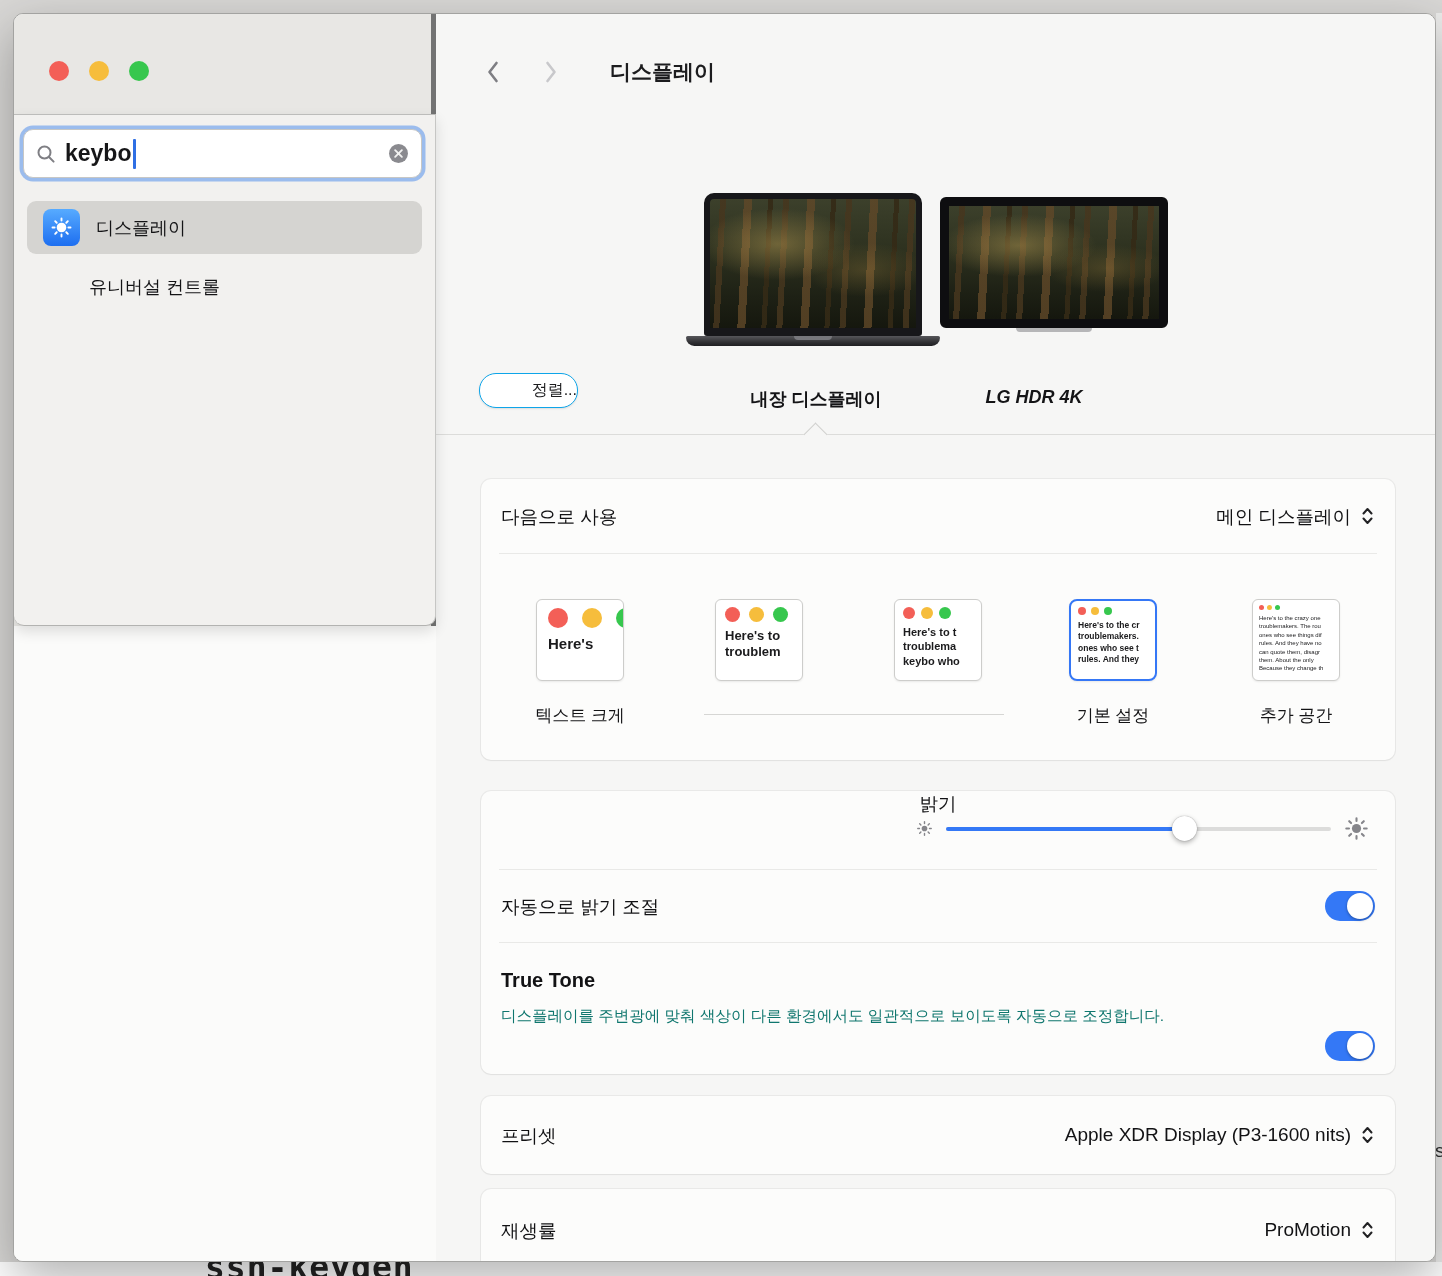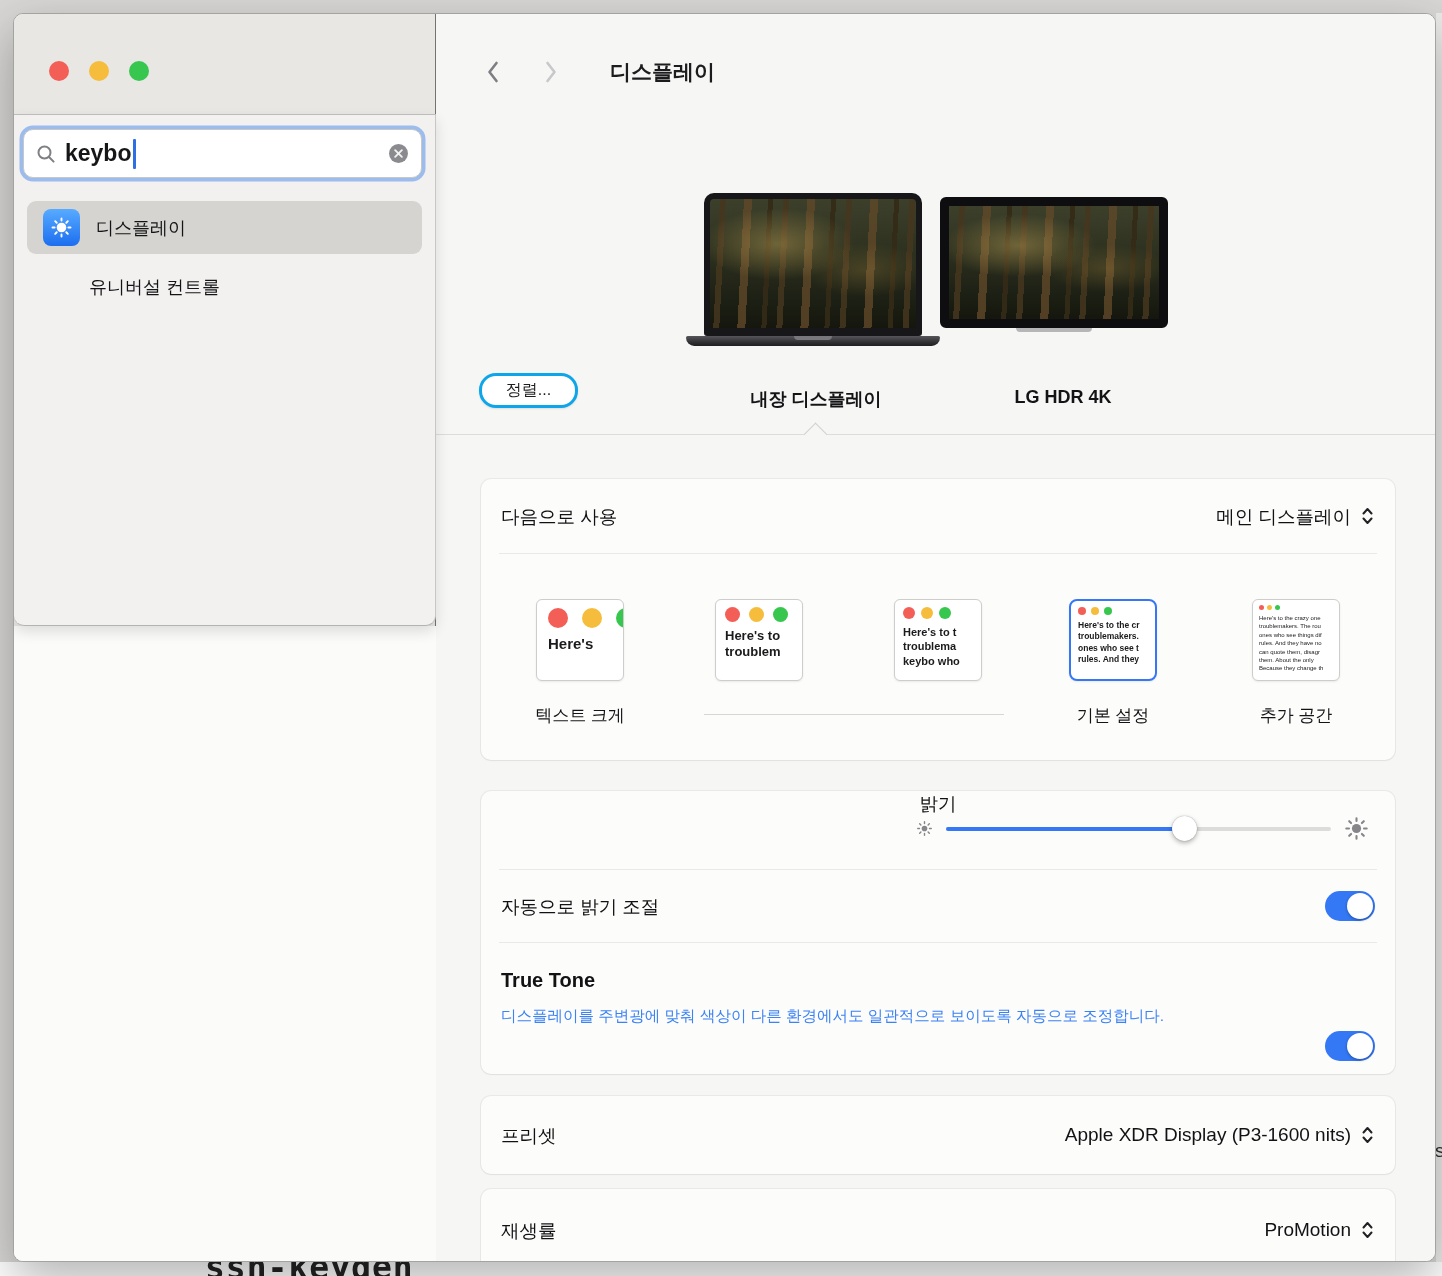--- a/index.html
+++ b/index.html
@@ -24,21 +24,21 @@
 
   
   .window {
     position: absolute; left: 13px; top: 13px; right: 6px; bottom: 14px;
     background: #f6f6f5; border: 1px solid #a3a3a1; border-radius: 10px;
     box-shadow: 0 18px 50px rgba(0,0,0,0.30);
     overflow: hidden; display: flex;
   }
 
   
-  .sidebar { position: relative; width: 422px; flex: none; background: #e8e7e4; border-right: 1px solid #737373; }
+  .sidebar { position: relative; width: 422px; flex: none; background: #e8e7e4; border-right: 5px solid #737373; }
   .traffic-lights { position: absolute; top: 47px; left: 35px; display: flex; gap: 20px; }
   .tl { width: 20px; height: 20px; border-radius: 50%; display: inline-block; }
   .tl.red { background: #f35f57; }
   .tl.yellow { background: #f6bd3c; }
   .tl.green { background: #37c74e; }
 
   .search-panel {
     position: absolute; left: 0; top: 100px; width: 422px; height: 512px;
     background: #f2f1ef;
     border-top: 1px solid #bcbcba; border-bottom: 1px solid #b3b3b1; border-right: 1px solid #c6c6c4;
@@ -98,27 +98,28 @@
   .laptop-base::after {
     content: ""; position: absolute; left: 50%; top: 0; transform: translateX(-50%);
     width: 38px; height: 4px; background: #77777c; border-radius: 0 0 5px 5px;
   }
   .monitor { position: absolute; left: 504px; top: 183px; }
   .monitor-screen { width: 228px; height: 131px; border: 9px solid #0e0e10; border-radius: 6px; }
   .monitor-stand { width: 76px; height: 4px; margin: 0 auto; background: #b6b6b8; border-radius: 0 0 7px 7px; }
 
   .display-name { position: absolute; top: 373px; transform: translateX(-50%); font-size: 18px; font-weight: 700; color: #141416; white-space: nowrap; }
   .display-name.n1 { left: 380px; }
-  .display-name.n2 { left: 627px; }
+  .display-name.n2 { left: 598px; font-style: italic; }
 
   .arrange-btn {
     position: absolute; left: 43px; top: 359px; width: 99px; height: 35px;
-    background: #ffffff; border: 3px solid #0ea5e9; border-radius: 17px;
+    background: #ffffff; border: 1px solid #0ea5e9; border-radius: 17px;
     font-size: 16px; color: #1d1d1f; box-shadow: 0 1px 2px rgba(0,0,0,0.10);
     font-family: inherit;
+    text-align: right;
   }
   .section-divider { position: absolute; left: 0; right: 0; top: 420px; height: 1px; background: #dcdcda; }
   .pointer {
     position: absolute; left: 371px; top: 412px; width: 17px; height: 17px;
     background: #f6f6f5; border-left: 1px solid #d0d0ce; border-top: 1px solid #d0d0ce;
     transform: rotate(45deg); z-index: 2;
   }
 
   
   .card {
@@ -178,21 +179,21 @@
     position: absolute; left: calc(62% - 12.5px); top: -10.5px; width: 25px; height: 25px;
     border-radius: 50%; background: #ffffff;
     box-shadow: 0 0 1px rgba(0,0,0,0.4), 0 2px 5px rgba(0,0,0,0.3);
   }
   .row.auto-brightness { height: 72px; }
   .toggle { width: 50px; height: 30px; border-radius: 15.5px; background: #3478f6; position: relative; flex: none; margin-left: auto; cursor: default; }
   .toggle .knob { position: absolute; top: 2px; right: 2px; width: 26px; height: 26px; border-radius: 50%; background: #fff; box-shadow: 0 1px 3px rgba(0,0,0,0.35); }
   .row.true-tone { align-items: flex-start; padding-top: 26px; height: 131px; flex-direction: column; }
   .tt-col { display: flex; flex-direction: column; }
   .tt-title { font-size: 20px; font-weight: 600; color: #121214; }
-  .tt-desc { margin-top: 12px; font-size: 15.5px; line-height: 1.5; color: #3b82f6; max-width: 745px; text-align: right; }
+  .tt-desc { margin-top: 12px; font-size: 15.5px; line-height: 1.5; color: #0f766e; max-width: 745px; text-align: right; }
   .row.true-tone .toggle { margin-top: 4px; }
 
   .card3 .row, .card4 .row { height: 100%; }
 </style>
 </head>
 <body>
 
 <div class="below-window"></div>
 <div class="bg-text">ssh-keygen</div>
 <div class="right-strip"></div>

